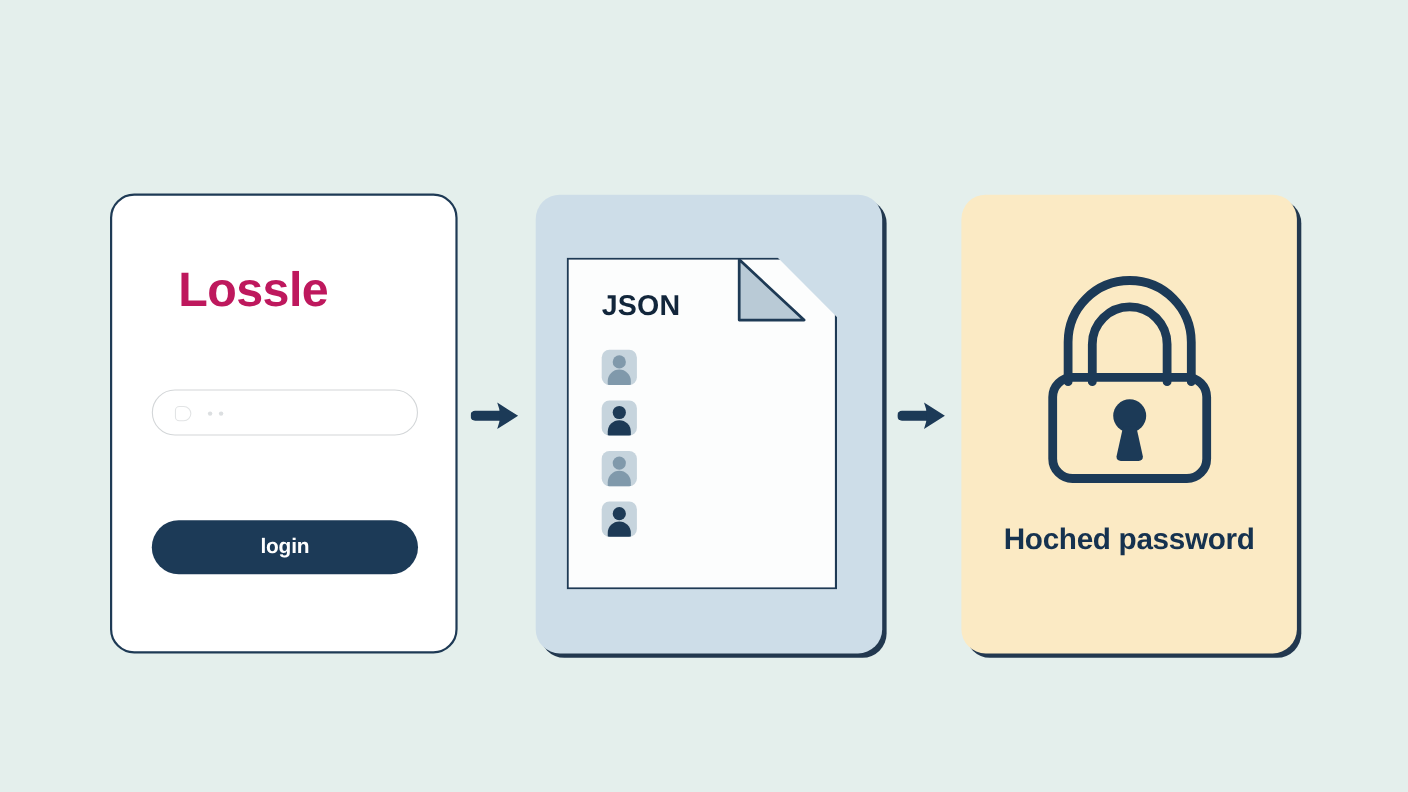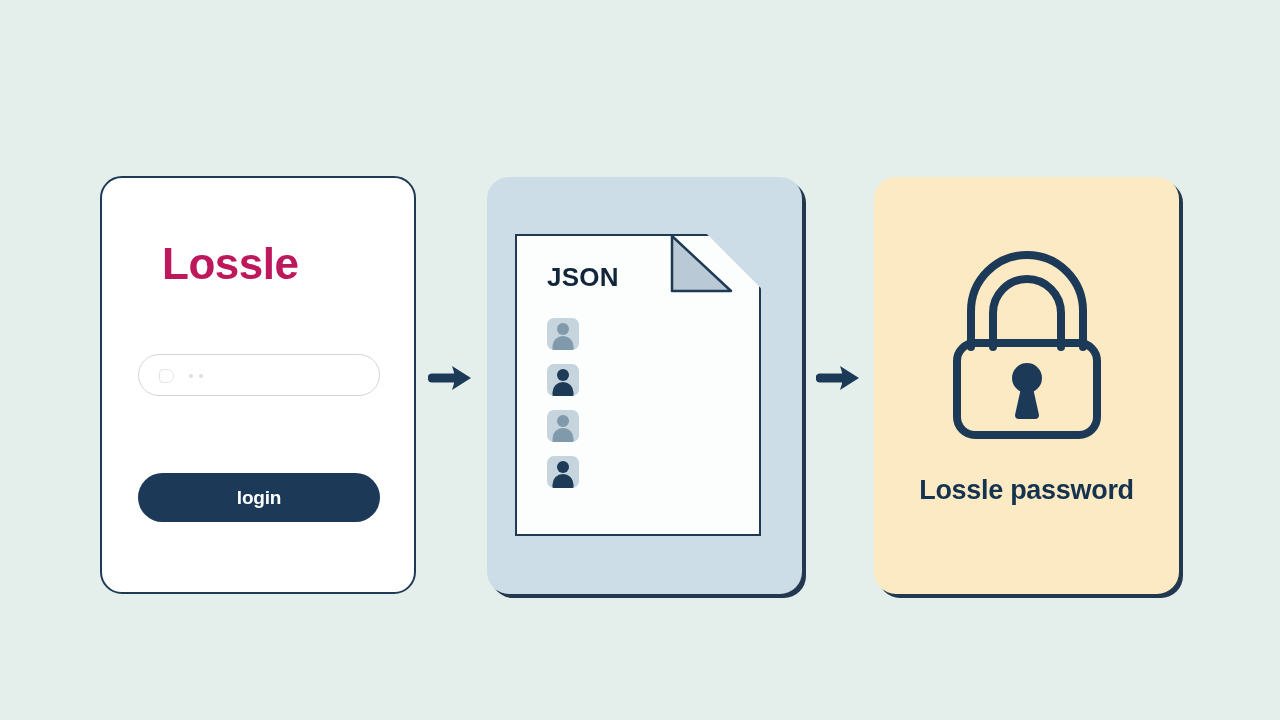--- a/index.html
+++ b/index.html
@@ -331,16 +331,16 @@
         <path d="M26 104 V68 A56 56 0 0 1 138 68 V104" fill="none" stroke="#1c3a57" stroke-width="8" stroke-linecap="round"></path>
 
         <path d="M48 104 V70 A34 34 0 0 1 116 70 V104" fill="none" stroke="#1c3a57" stroke-width="8" stroke-linecap="round"></path>
 
         <rect x="12" y="100" width="140" height="92" rx="18" ry="18" fill="none" stroke="#1c3a57" stroke-width="8"></rect>
 
         <circle cx="82" cy="135" r="15" fill="#1c3a57"></circle>
         <path d="M76 145 L70 172 Q70 176 74 176 H90 Q94 176 94 172 L88 145 Z" fill="#1c3a57"></path>
       </svg>
     </div>
-    <div id="hash-caption">Lossle password</div>
+    <div id="hash-caption">Hoched password</div>
   </div>
 
 </div>
 
 </body></html>

